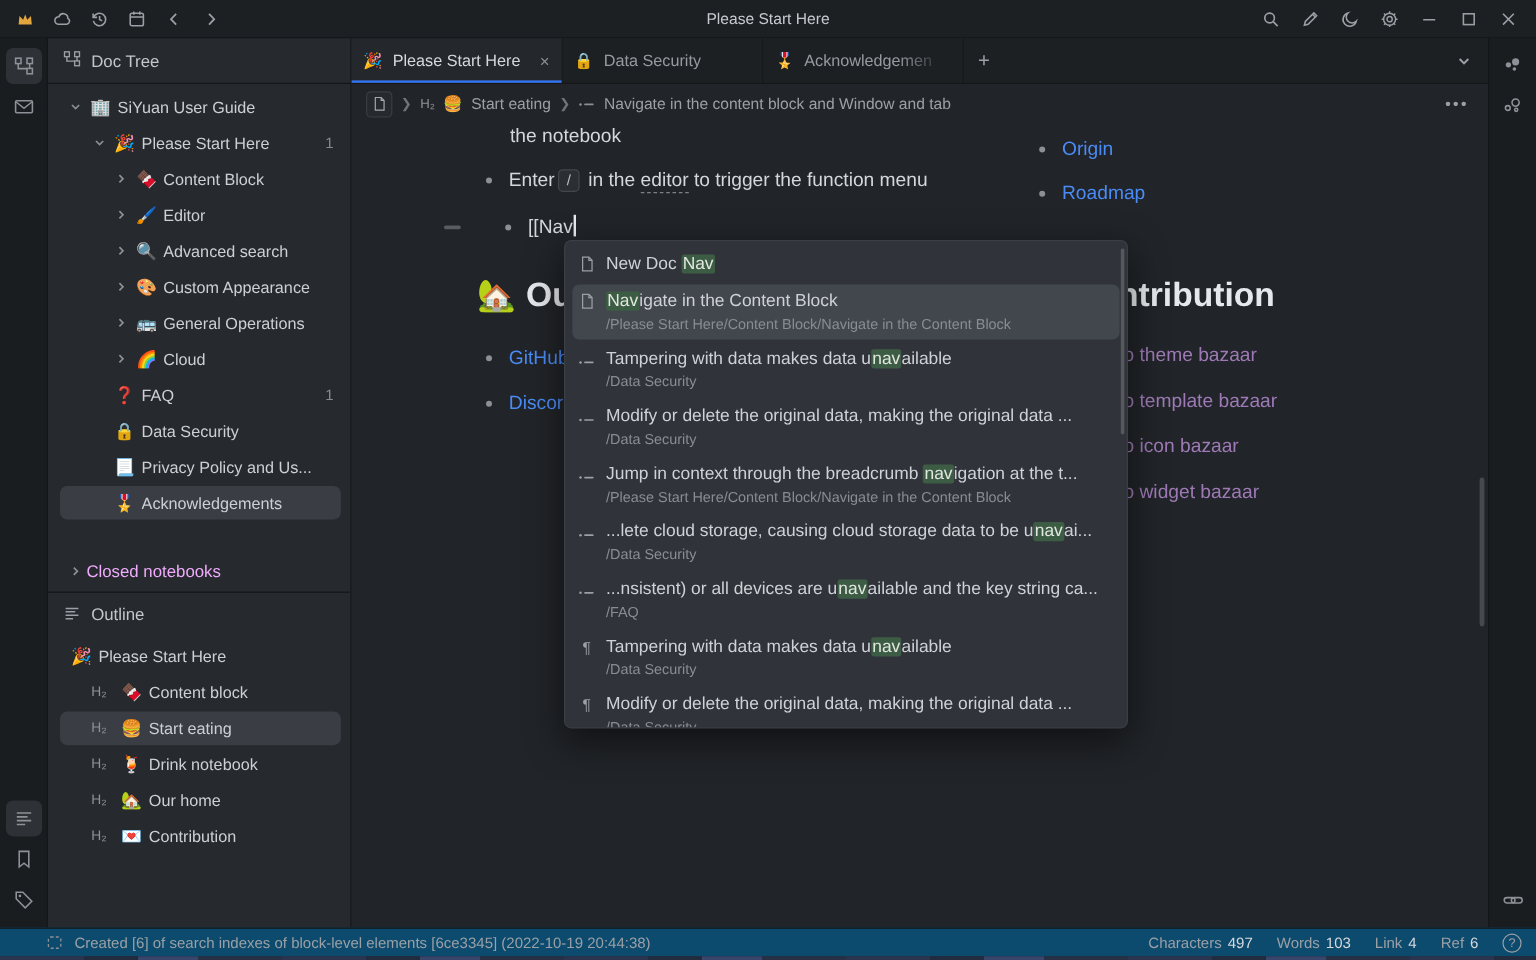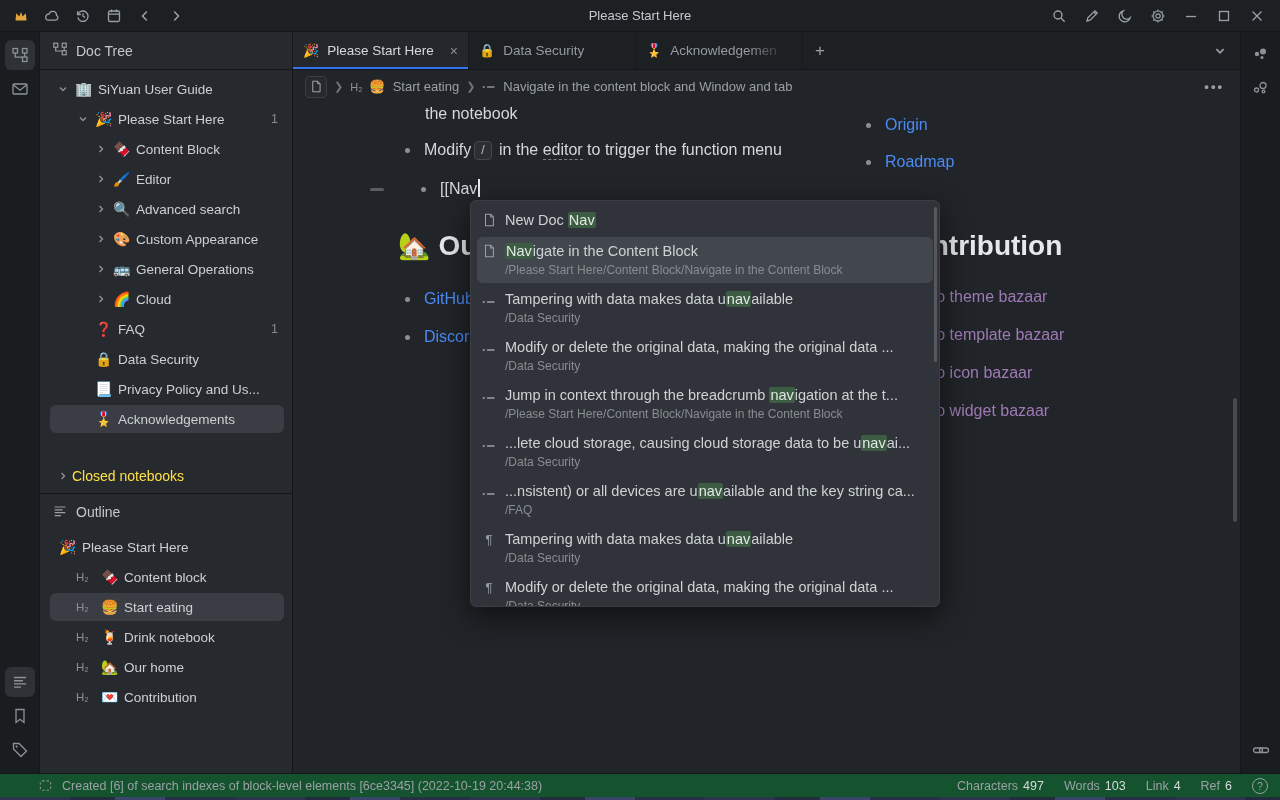--- a/index.html
+++ b/index.html
@@ -40,21 +40,21 @@
   .trow.selected::before{content:"";position:absolute;left:10px;right:8px;top:1px;bottom:1px;
         background:#3a3e44;border-radius:6px;z-index:0;}
   .lv0{padding-left:14px;}.lv1{padding-left:34px;}.lv2{padding-left:52px;}
   .chev{width:18px;display:flex;justify-content:center;align-items:center;color:#8b9196;flex:none;}
   .cicon{width:10px;height:10px;display:block;}
   .temoji{width:24px;text-align:center;font-size:14px;flex:none;}
   .tlabel{margin-left:2px;overflow:hidden;text-overflow:clip;}
   .tcount{position:absolute;right:14px;color:#868b90;font-size:12.5px;z-index:1;}
   .tcount:empty{display:none;}
   .closed-row{position:absolute;top:429px;left:0;right:0;height:30px;display:flex;
-              align-items:center;padding-left:14px;color:#fde047;}
+              align-items:center;padding-left:14px;color:#f0abfc;}
   .panel-div{position:absolute;top:461px;left:0;right:0;height:1px;background:#141619;}
   .outline-header{position:absolute;top:462px;left:0;right:0;height:36px;}
   .outline-list{position:absolute;top:500px;left:0;right:0;}
   .orow{height:30px;display:flex;align-items:center;position:relative;color:#ccd0d4;
         font-size:13.5px;white-space:nowrap;}
   .orow>*{position:relative;z-index:1;}
   .orow.selected::before{content:"";position:absolute;left:10px;right:8px;top:1px;bottom:1px;
         background:#3a3e44;border-radius:6px;z-index:0;}
   .orow.top{padding-left:16px;}
   .orow.sub{padding-left:36px;}
@@ -114,21 +114,21 @@
   .picon svg{width:14px;height:14px;display:block;}
   .ptext{min-width:0;}
   .ptitle{font-size:14.5px;line-height:21px;color:#ced2d6;white-space:nowrap;overflow:hidden;}
   .ppath{font-size:12px;line-height:17px;color:#888d92;white-space:nowrap;overflow:hidden;}
   .ppath:empty{display:none;}
   .hl{background:#3d5c44;color:#e2e7e2;border-radius:2px;padding:0 1px;}
   .hl:empty{display:none;}
   .pthumb{position:absolute;right:2px;top:6px;width:3px;height:155px;background:#55595e;border-radius:2px;z-index:2;}
 
   
-  .statusbar{position:absolute;left:0;top:773px;width:1280px;height:24px;background:#14532d;
+  .statusbar{position:absolute;left:0;top:773px;width:1280px;height:24px;background:#0c4a6e;
              border-top:1px solid #141619;display:flex;align-items:center;gap:9px;
              padding:0 12px 0 38px;font-size:12.5px;color:#9aa0a5;}
   .sb-icon{width:15px;height:15px;color:#8b9096;flex:none;}
   .sb-right{margin-left:auto;display:flex;align-items:center;gap:20px;}
   .stat .sval{color:#d6d9dd;margin-left:5px;}
   .sb-help{width:16px;height:16px;border:1.2px solid #9aa0a5;border-radius:50%;display:flex;
            align-items:center;justify-content:center;font-size:10.5px;color:#9aa0a5;}
   .bottom-strip{position:absolute;left:0;top:797px;width:1280px;height:3px;
        background:repeating-linear-gradient(90deg,#2c3550 0 70px,#232b3e 70px 115px,#39456b 115px 165px,#283046 165px 235px);}
 </style>
@@ -467,21 +467,21 @@
           </span>
         <span>Navigate in the content block and Window and tab</span>
         <span class="bc-ellipsis">•••</span>
       </div>
 
       <div class="content">
 
         <div class="abs" style="left:132px;top:2px;">the notebook</div>
 
         <div class="abs" style="left:112px;top:38px;">
-          <span class="dot"></span><span>Modify</span><span class="kbd">/</span><span> in the </span><span class="dashedword">editor</span><span> to trigger the function menu</span>
+          <span class="dot"></span><span>Enter</span><span class="kbd">/</span><span> in the </span><span class="dashedword">editor</span><span> to trigger the function menu</span>
         </div>
 
         <span class="draghandle" style="left:77px;top:85px;"></span>
         <div class="abs" style="left:128px;top:76px;">
           <span class="dot"></span><span>[[Nav</span><span class="cursor"></span>
         </div>
 
         <div class="abs h2head" style="left:105px;top:127px;">
           <span class="hemoji">🏡</span><span>Our home</span>
         </div>

